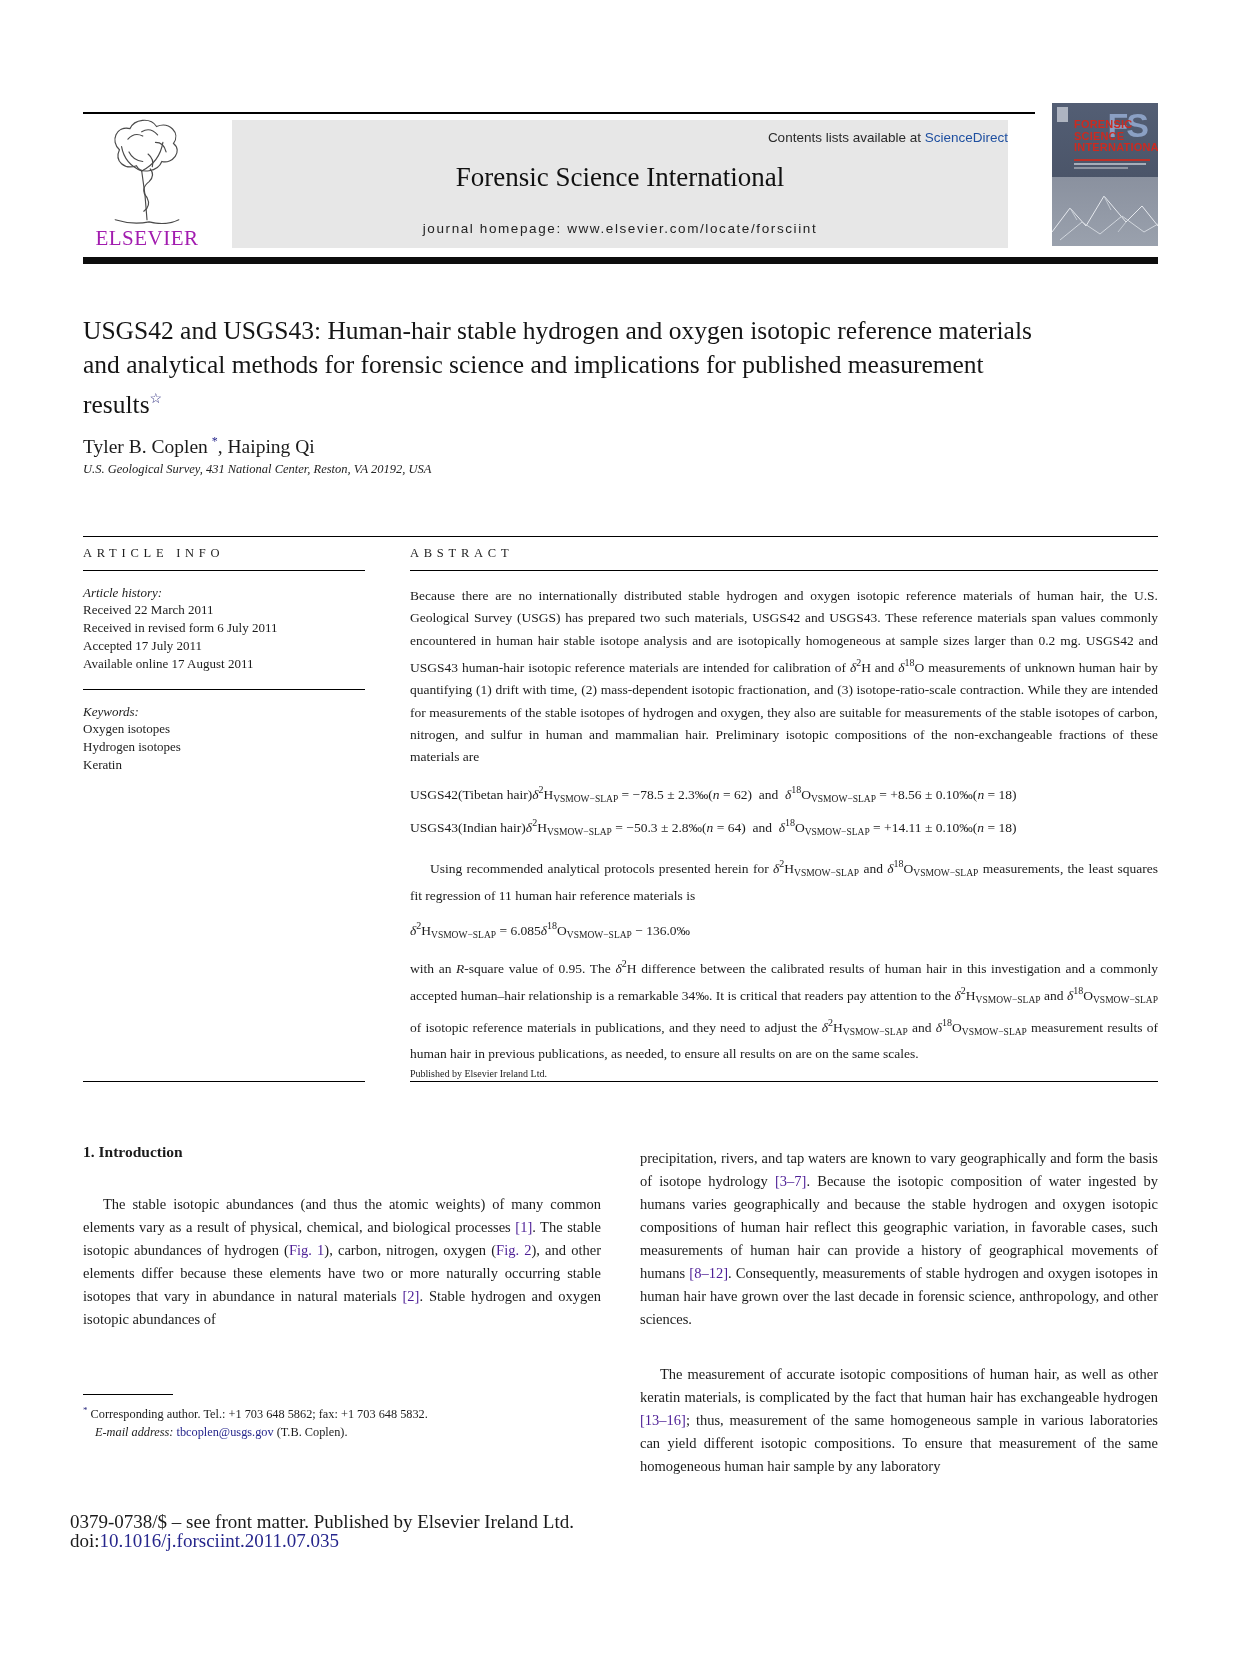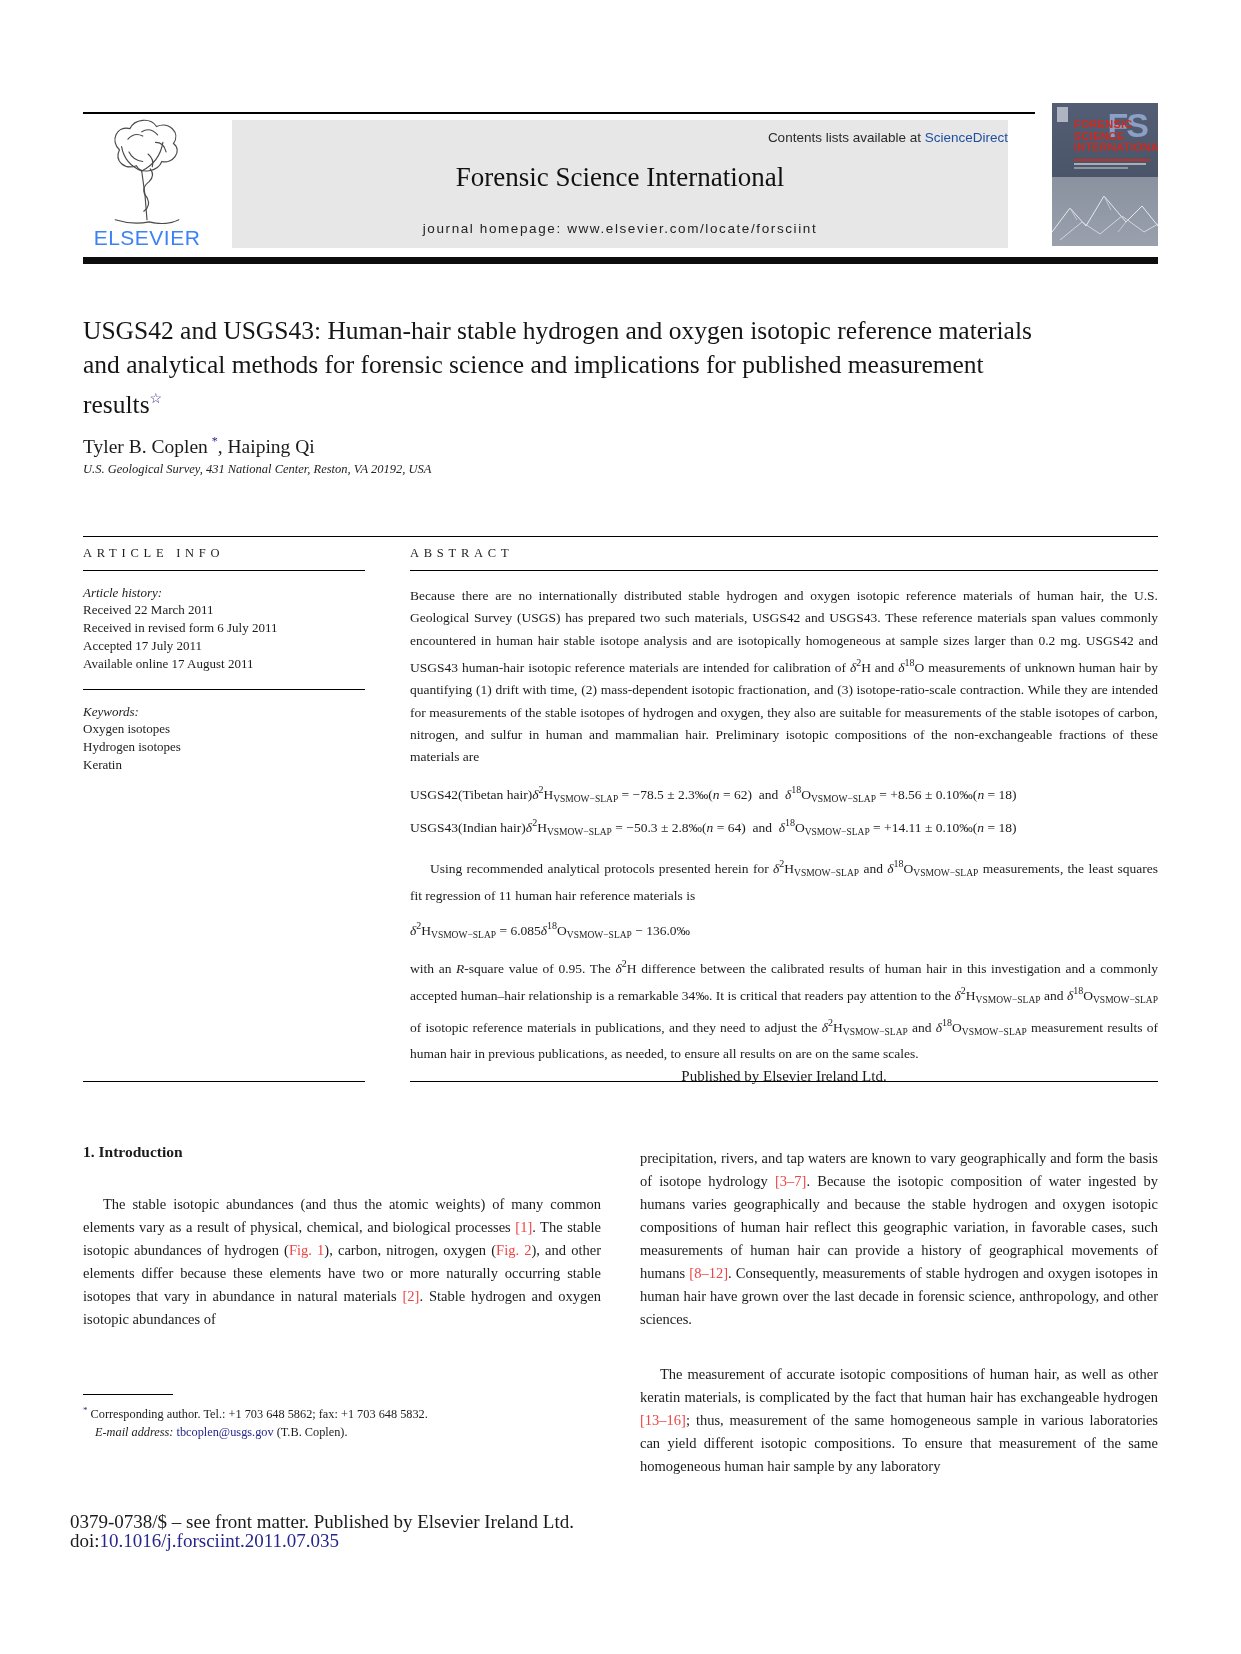--- a/index.html
+++ b/index.html
@@ -4,21 +4,21 @@
 <style>
   html,body{margin:0;padding:0;background:#ffffff;}
   .page{position:relative;width:1241px;height:1654px;background:#fff;
         font-family:"Liberation Serif",serif;color:#1b1b1b;overflow:hidden;}
 
   
   .journal-ref{position:absolute;top:64px;left:0;width:100%;text-align:center;
                font-size:13.5px;color:#1a1a6a;}
   .thin-rule{position:absolute;left:83px;top:112px;width:952px;height:2px;background:#000;}
   .elsevier-block{position:absolute;left:83px;top:118px;width:128px;height:138px;text-align:center;}
-  .elsevier-word{font-family:Liberation Sans, sans-serif;font-size:21px;color:#3b82f6;
+  .elsevier-word{font-family:Liberation Serif, serif;font-size:21px;color:#a21caf;
                  letter-spacing:0.5px;margin-top:-2px;font-weight:500;}
   .gray-box{position:absolute;left:232px;top:120px;width:776px;height:128px;background:#e7e7e7;}
   .contents-line{position:absolute;top:10px;left:0;width:100%;text-align:right;
                  font-family:"Liberation Sans",sans-serif;font-size:13.5px;color:#2a2a2a;}
   .sd-link{color:#1e4fa0;cursor:pointer;}
   .journal-title{position:absolute;top:42px;left:0;width:100%;text-align:center;
                  font-size:27px;color:#111;}
   .homepage-line{position:absolute;bottom:12px;left:0;width:100%;text-align:center;
                  font-family:"Liberation Sans",sans-serif;font-size:13.5px;
                  letter-spacing:1.6px;color:#222;}
@@ -53,24 +53,24 @@
   .history-label,.keywords-label{font-style:italic;font-size:13px;margin-top:14px;}
   .history-list div,.keywords-list div{font-size:13px;line-height:18px;}
   .mid-rule{height:1px;background:#000;margin-top:16px;}
   .info-bottom-rule{position:absolute;left:83px;top:1081px;width:282px;height:1px;background:#000;}
   .abs-bottom-rule{position:absolute;left:410px;top:1081px;width:748px;height:1px;background:#000;}
 
   .abs-text{font-size:13.5px;line-height:22.4px;text-align:justify;margin-top:14px;color:#1b1b1b;}
   .abs-eq{font-size:13.5px;line-height:24px;margin-top:9px;}
   .abs-par2{font-size:13.5px;line-height:22.4px;text-align:justify;margin-top:9px;text-indent:20px;}
   .abs-eq3{font-size:13.5px;margin-top:13px;margin-bottom:13px;}
-  .published-by{font-size:15px;text-align:center;margin-top:2px;}
+  .published-by{font-size:10px;text-align:left;margin-top:2px;}
   sub{font-size:9.5px;}
   sup{font-size:10px;}
-  .ref{color:#ef4444;cursor:pointer;}
+  .ref{color:#4c1d95;cursor:pointer;}
   .link{color:#26268c;cursor:pointer;}
 
   
   .col-left{position:absolute;left:83px;top:1143px;width:518px;}
   .col-right{position:absolute;left:640px;top:1147px;width:518px;}
   .section-heading{font-size:15.5px;font-weight:bold;margin-bottom:24px;}
   .body-par{font-size:14.5px;line-height:23px;text-align:justify;}
   .indent{text-indent:20px;margin-top:32px;}
 
   

